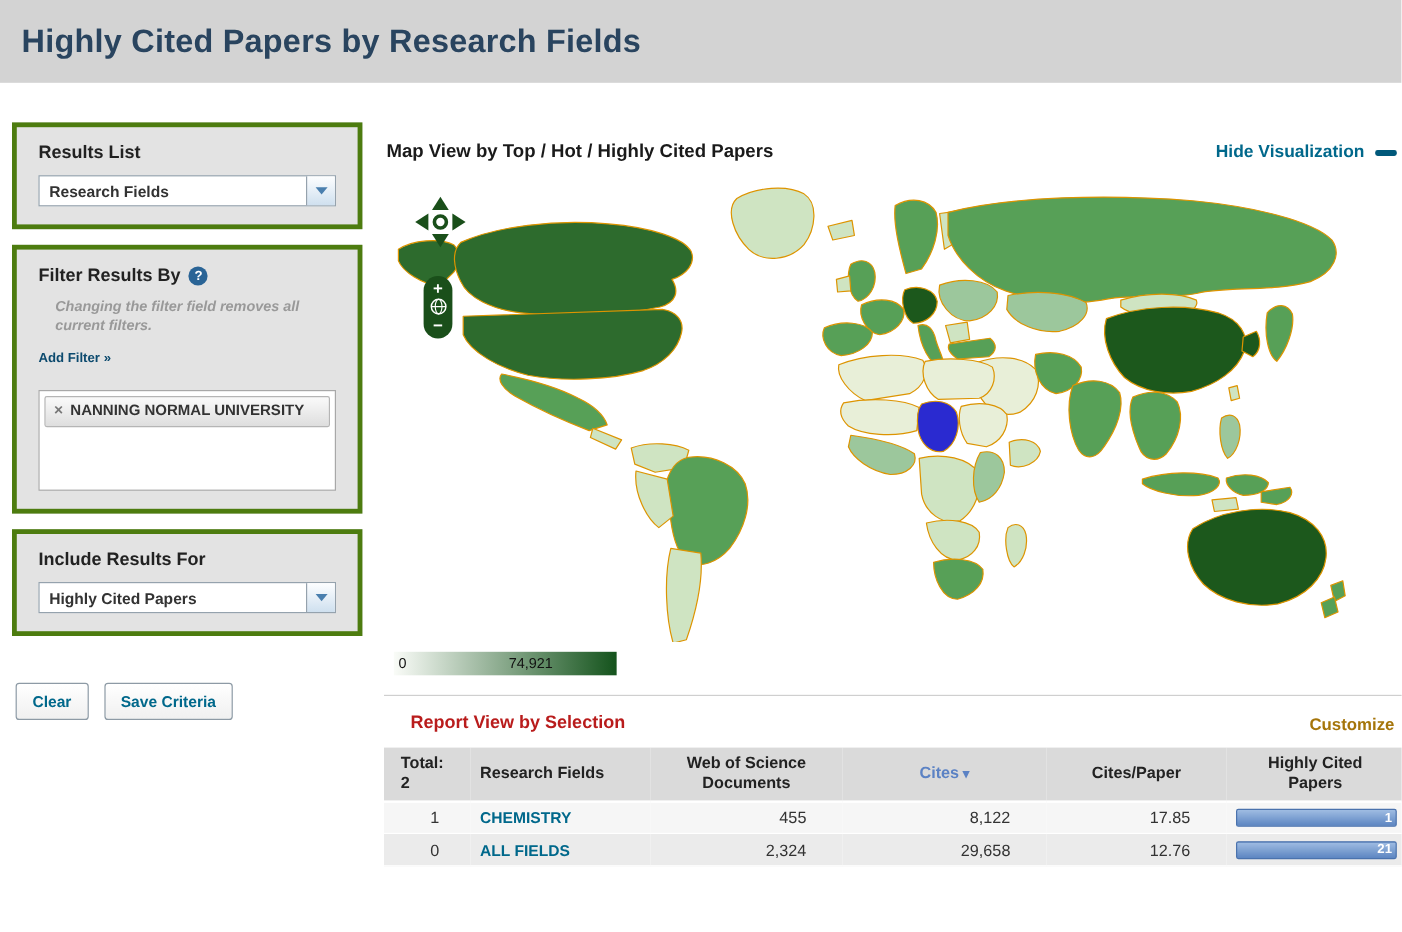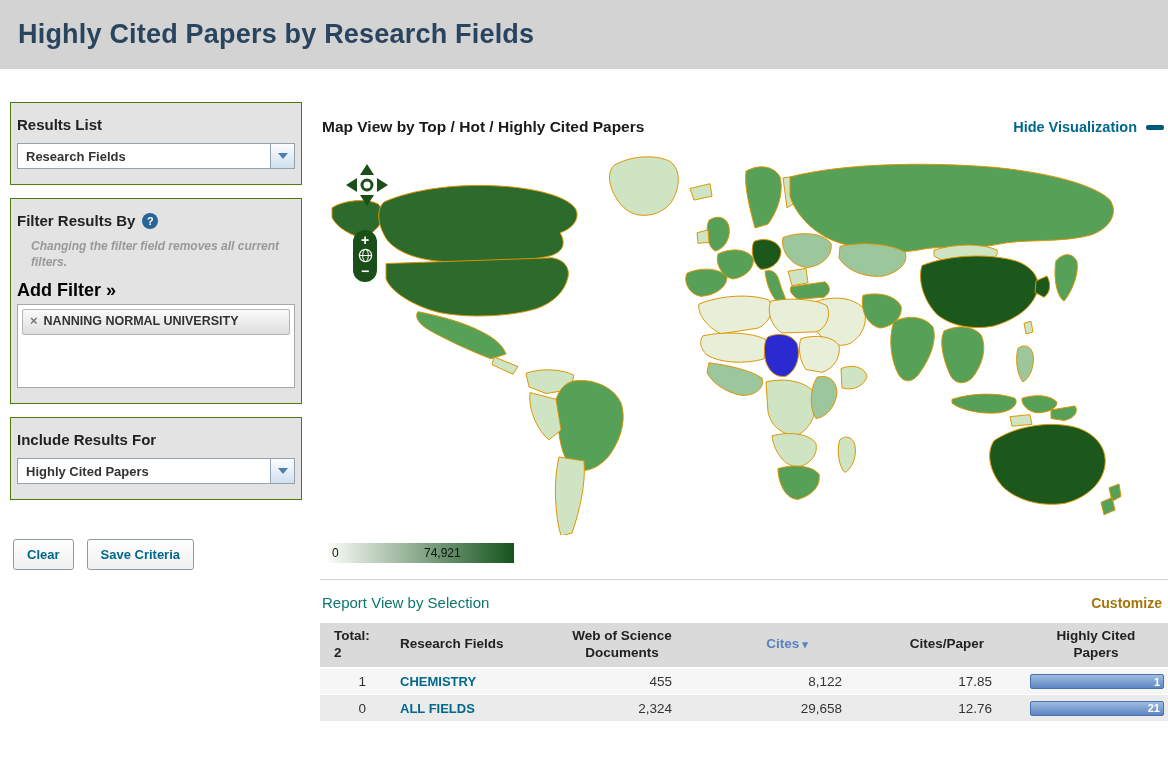--- a/index.html
+++ b/index.html
@@ -9,29 +9,29 @@
   
   .top-band { background:#d3d3d3; height:69px; display:flex; align-items:center; padding-left:18px; }
   .top-band h1 { color:#29445f; font-size:27px; font-weight:bold; letter-spacing:0.2px; }
 
   
   .layout { display:flex; padding:33px 0 0 10px; }
   .sidebar { width:292px; flex:0 0 292px; }
   .main { flex:1; padding:0 8px 0 18px; }
 
   
-  .panel { background:#e3e3e3; border:1px solid #4d7c0f; padding:13px 6px 15px; margin-bottom:13px; }
+  .panel { background:#e3e3e3; border:4px solid #4d7c0f; padding:13px 18px 15px; margin-bottom:13px; }
   .panel-title { font-size:15px; font-weight:bold; color:#222; margin-bottom:10px; display:flex; align-items:center; gap:7px; }
   .dropdown { display:flex; align-items:stretch; background:#fff; border:1px solid #95a2ad; height:26px; cursor:pointer; }
   .dropdown-value { flex:1; font-size:13px; font-weight:bold; color:#333; padding:5px 0 0 8px; white-space:nowrap; overflow:hidden; }
   .dropdown-btn { width:24px; border-left:1px solid #95a2ad; background:linear-gradient(#fdfeff,#cfe0ef); display:flex; align-items:center; justify-content:center; }
   .chevron { width:0; height:0; border-left:5px solid transparent; border-right:5px solid transparent; border-top:6px solid #4a7fae; }
   .help-icon { width:16px; height:16px; background:#2a6496; color:#fff; border-radius:50%; font-size:11px; font-weight:bold; display:inline-flex; align-items:center; justify-content:center; cursor:pointer; }
   .filter-note { font-size:12px; font-weight:bold; font-style:italic; color:#999; line-height:1.3; margin:2px 14px 10px; }
-  .add-filter { display:inline-block; font-size:18px; font-weight:bold; color:#000000; text-decoration:none; margin-bottom:3px; cursor:pointer; }
+  .add-filter { display:inline-block; font-size:11px; font-weight:bold; color:#0c4a6e; text-decoration:none; margin-bottom:20px; cursor:pointer; }
   .filter-box { background:#fff; border:1px solid #a8a8a8; height:84px; padding:4px; }
   .filter-tag { display:flex; align-items:flex-start; gap:6px; background:linear-gradient(#fafafa,#dedede); border:1px solid #b5b5b5; border-radius:2px; padding:4px 7px; font-size:12.5px; font-weight:bold; color:#333; line-height:1.25; cursor:pointer; }
   .remove-icon { color:#777; font-weight:bold; font-size:13px; line-height:1.1; cursor:pointer; }
   .button-row { display:flex; gap:13px; margin-top:39px; padding-left:3px; }
   .btn { background:linear-gradient(#ffffff,#f0f0f0); border:1px solid #8d9aa5; border-radius:3px; color:#00688b; font-family:"Liberation Sans",sans-serif; font-size:13px; font-weight:bold; padding:7px 13px; cursor:pointer; }
 
   
   .map-header { display:flex; justify-content:space-between; align-items:center; padding:16px 6px 14px 2px; }
   .map-header h2 { font-size:15.5px; font-weight:bold; color:#1a1a1a; }
   .hide-viz { display:flex; align-items:center; gap:9px; color:#00688b; font-size:14.5px; font-weight:bold; text-decoration:none; cursor:pointer; }
@@ -52,21 +52,21 @@
   .zoom-control .z-btn { color:#fff; font-size:14px; font-weight:bold; line-height:14px; cursor:pointer; }
 
   .legend-row { position:relative; width:186px; height:20px; margin:8px 0 0 8px; }
   .legend-row svg { display:block; }
   .legend-label { position:absolute; top:3px; font-size:12px; color:#111; }
   .legend-min { left:4px; }
   .legend-max { left:96px; }
 
   
   .report-header { display:flex; justify-content:space-between; align-items:center; border-top:1px solid #cfcfcf; margin-top:16px; padding:14px 8px 12px 2px; }
-  .report-header h2 { font-size:15px; font-weight:normal; color:#0f766e; }
+  .report-header h2 { font-size:15px; font-weight:bold; color:#b91c1c;margin-left:20px; }
   .customize { color:#a5750a; font-size:14px; font-weight:bold; text-decoration:none; cursor:pointer; }
 
   table { width:100%; border-collapse:collapse; table-layout:fixed; }
   th { background:#dadada; font-size:13.5px; font-weight:bold; color:#222; padding:5px 8px; vertical-align:middle; border-bottom:2px solid #fff; line-height:1.25; }
   th.th-total { text-align:left; padding-left:14px; }
   th.th-fields { text-align:left; }
   th.th-center { text-align:center; }
   .th-wrap { display:inline-block; max-width:118px; }
   .th-cites { color:#5b82c4; cursor:pointer; }
   .sort-caret { color:#5b82c4; font-size:11px; margin-left:3px; }

